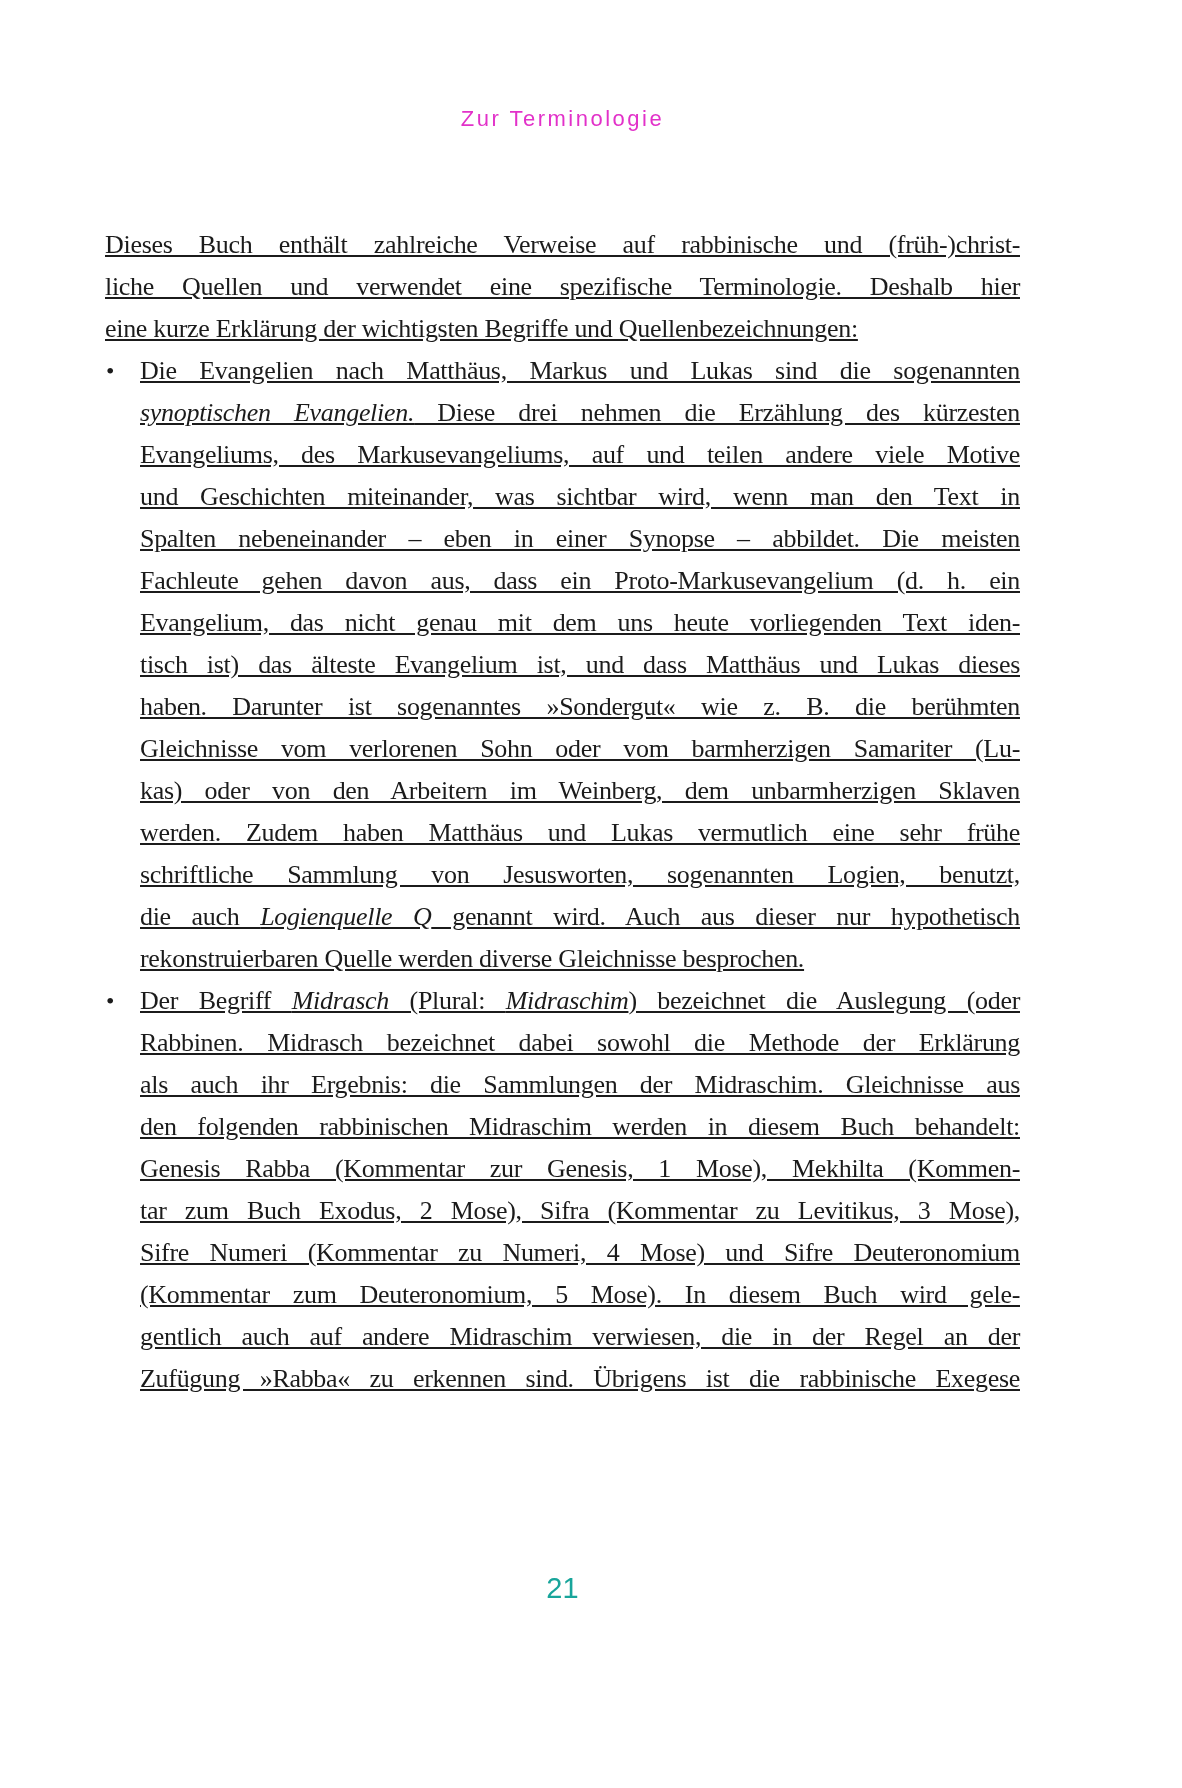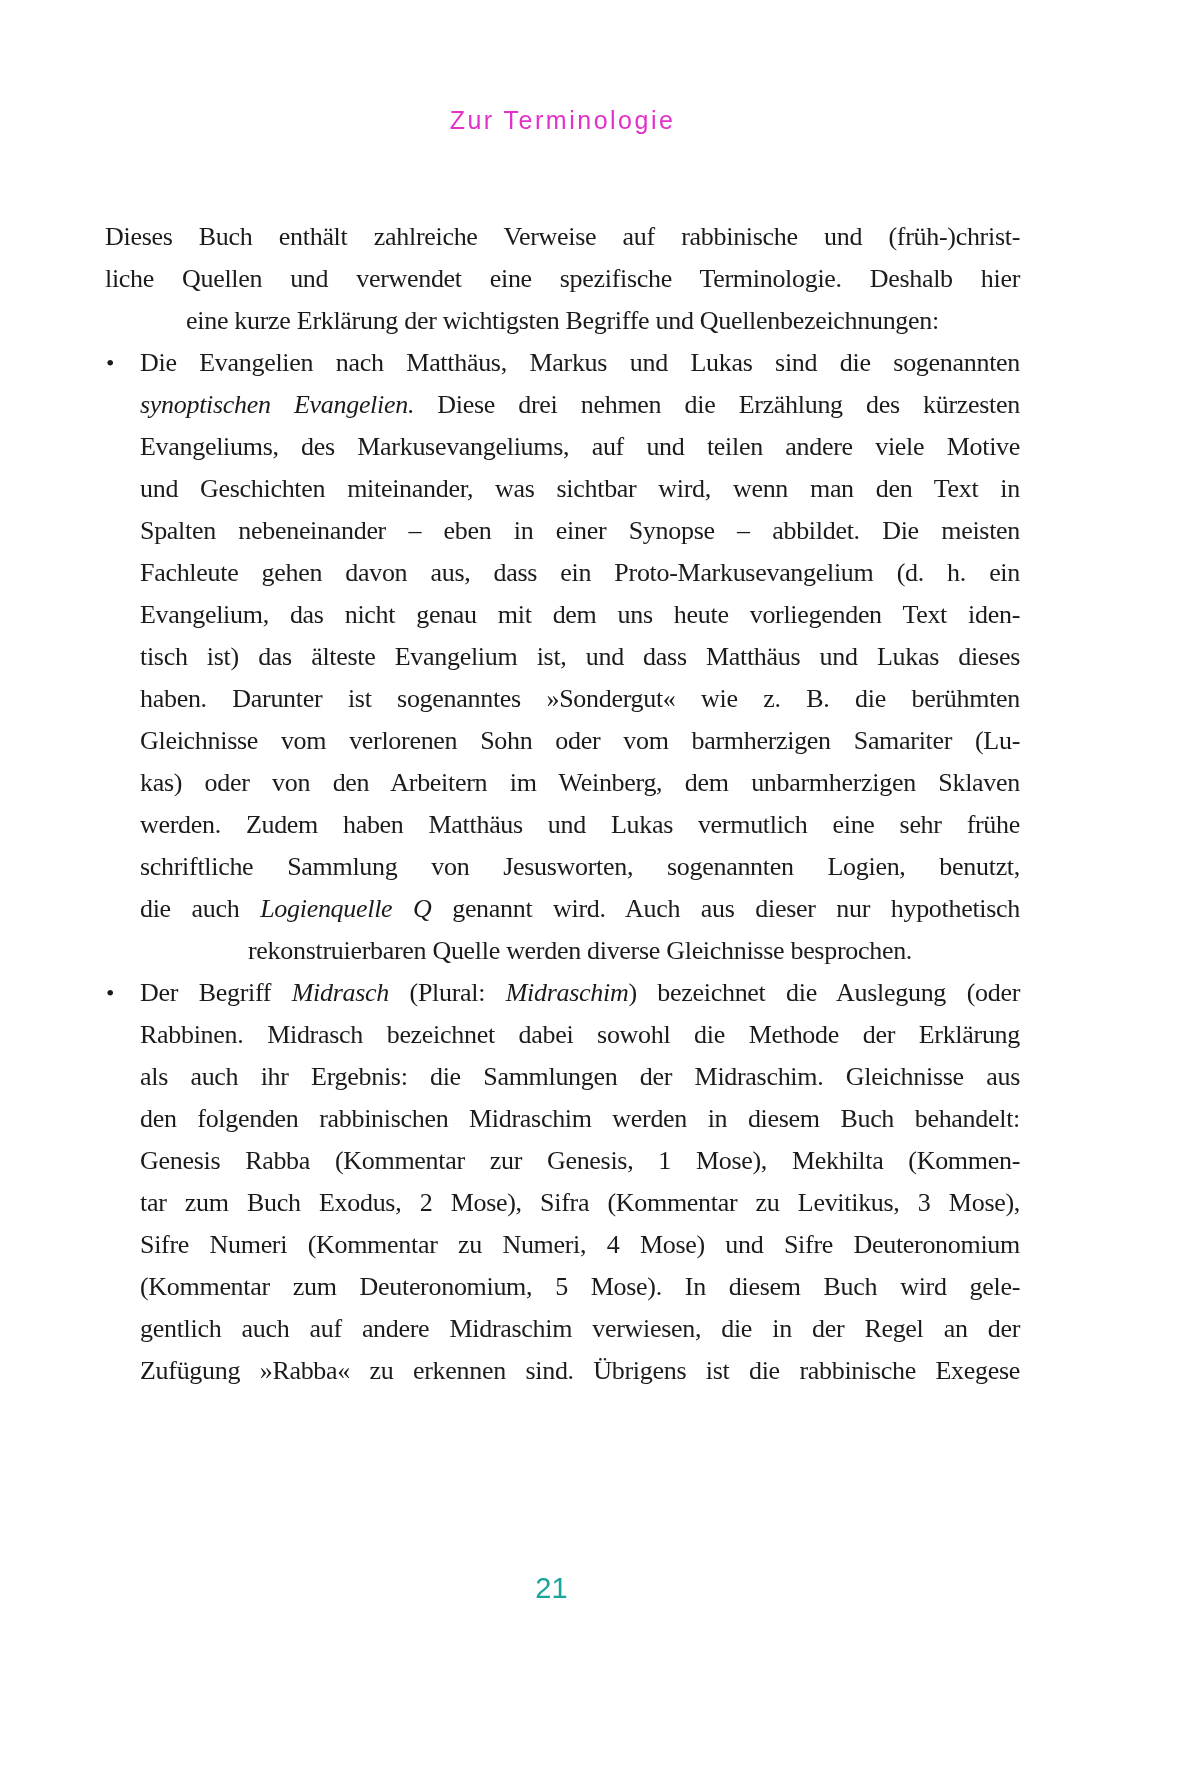--- a/index.html
+++ b/index.html
@@ -9,54 +9,54 @@
     position: relative;
     font-family: "Liberation Serif", serif;
     color: #1b1b1b;
     overflow: hidden;
   }
   .page-title {
     position: absolute;
     left: 105px; top: 106px; width: 915px;
     text-align: center;
     font-family: "Liberation Sans", sans-serif;
-    font-size: 25px;
+    font-size: 22px;
     font-weight: 400;
     letter-spacing: 2.5px;
     color: #e231c9;
   }
   .content {
     position: absolute;
-    left: 105px; top: 216px; width: 915px;
+    left: 105px; top: 224px; width: 915px; text-decoration: underline;
   }
   .line {
     height: 42px;
     line-height: 42px;
     font-size: 26px;
     letter-spacing: -0.3px;
     white-space: nowrap;
     text-align: justify;
     text-align-last: justify;
   }
   .line.last {
-    text-align: center;
+    text-align: left;
     text-align-last: auto;
   }
   .line.b {
     position: relative;
     padding-left: 35px;
   }
   .bullet {
     position: absolute;
     left: 1px; top: 0;
     font-size: 24px;
   }
   .page-number {
     position: absolute;
-    left: 94px; top: 1572px; width: 915px;
+    left: 105px; top: 1572px; width: 915px;
     text-align: center;
     font-family: "Liberation Sans", sans-serif;
     font-size: 29px;
     color: #18a59b;
   }
   i { font-style: italic; }
 </style>
 </head>
 <body>
 

